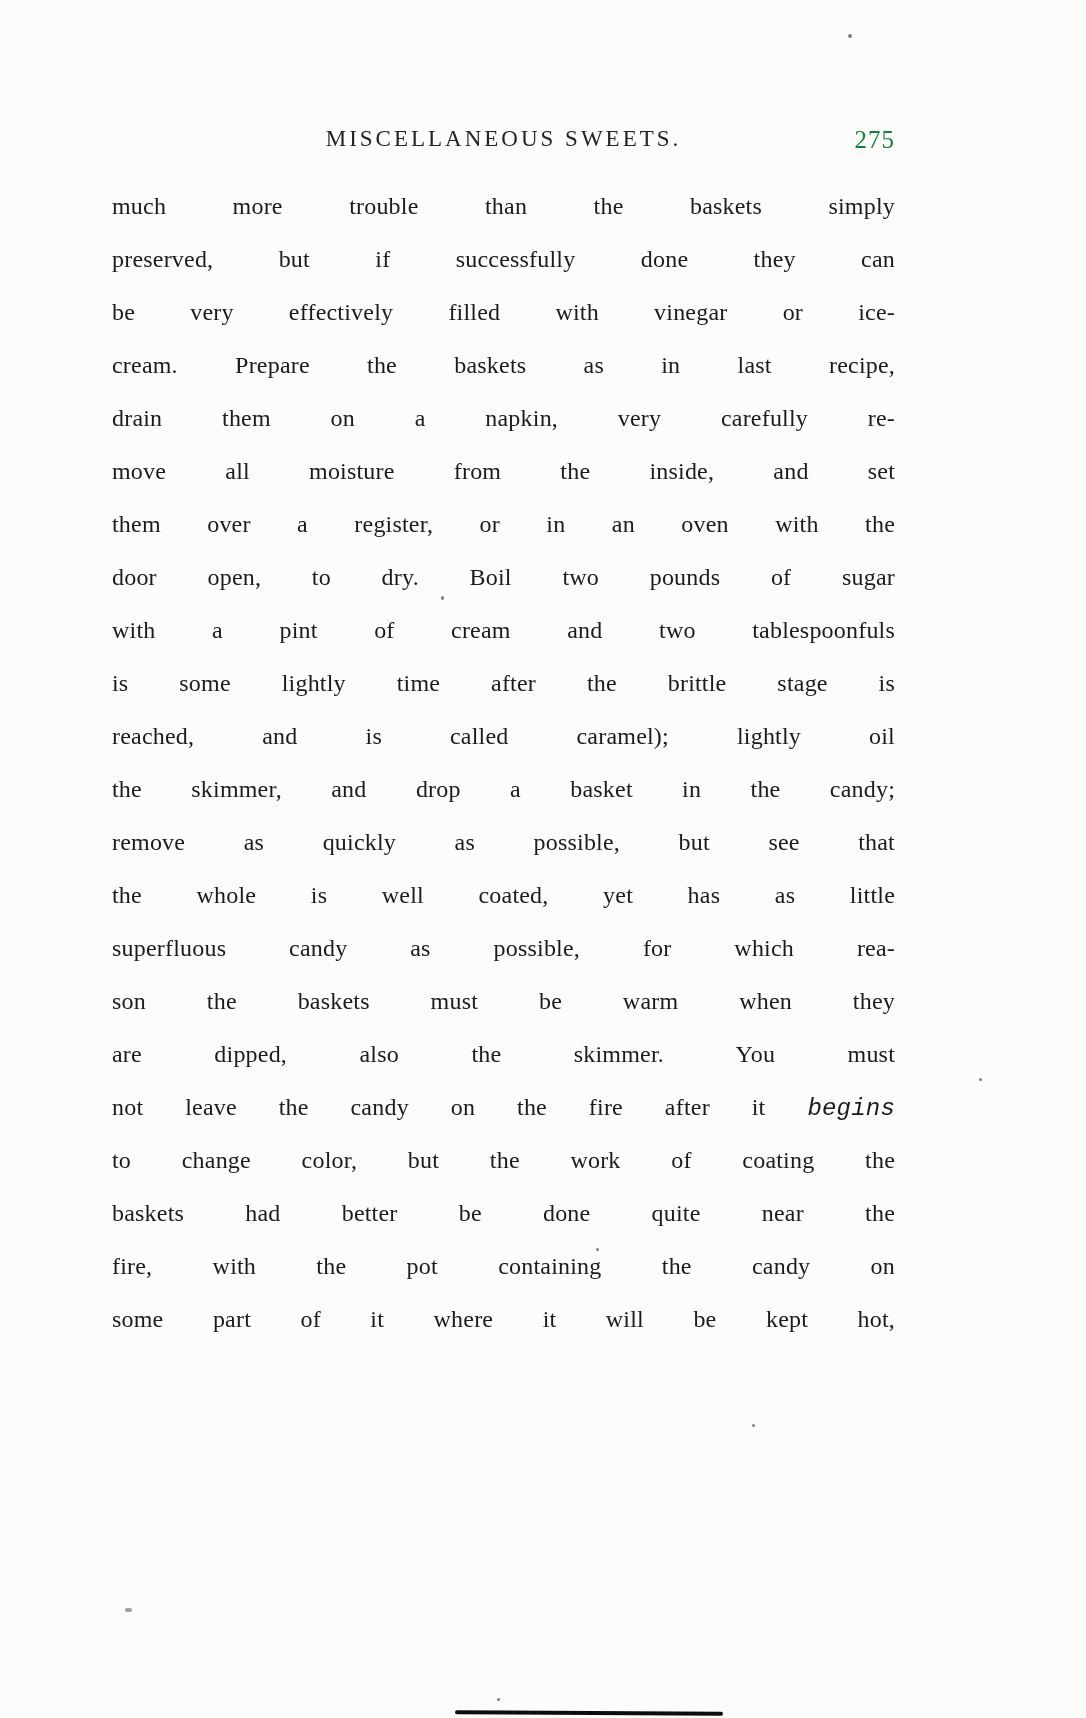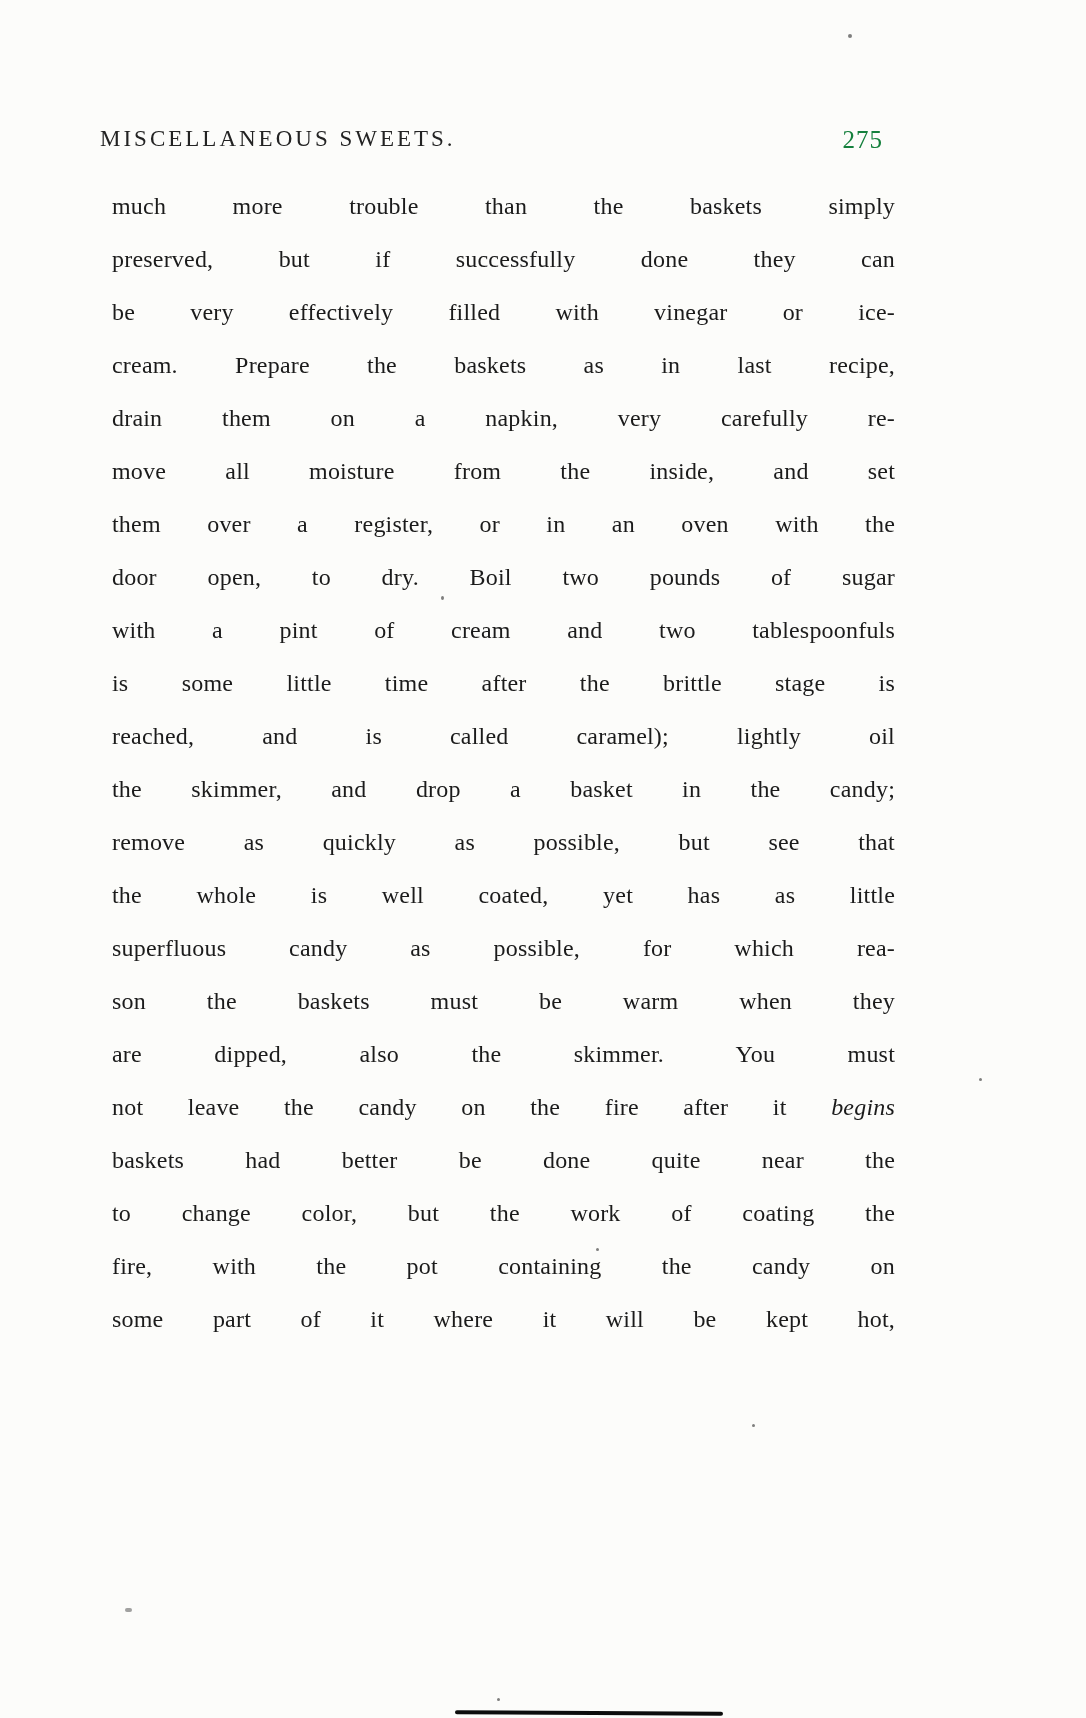--- a/index.html
+++ b/index.html
@@ -13,23 +13,24 @@
     height: 1718px;
     margin: 0 auto;
     background: #fcfcfa;
     font-family: "Liberation Serif", serif;
     color: #1e1e1e;
     overflow: hidden;
   }
   .running-head {
     position: absolute;
     top: 126px;
-    left: 100px;
+    left: 112px;
     width: 783px;
     height: 34px;
+    text-align: center;
   }
   .head-title {
     display: inline-block;
     font-size: 23px;
     letter-spacing: 3px;
     color: #232323;
     white-space: nowrap;
   }
   .page-num {
     position: absolute;
@@ -50,20 +51,21 @@
   }
   .line {
     line-height: 53px;
     height: 53px;
     text-align: justify;
     text-align-last: justify;
     white-space: normal;
   }
   .em {
     font-style: italic;
+    font-family: Liberation Mono, monospace;
   }
   .speck {
     position: absolute;
     background: #3a3a3a;
     border-radius: 50%;
     opacity: 0.65;
   }
   .edge-line {
     position: absolute;
     left: 455px;
@@ -98,31 +100,31 @@
   <div class="text-block">
     <div class="line"><span>much more trouble than the baskets simply</span></div>
     <div class="line"><span>preserved, but if successfully done they can</span></div>
     <div class="line"><span>be very effectively filled with vinegar or ice-</span></div>
     <div class="line"><span>cream.  Prepare the baskets as in last recipe,</span></div>
     <div class="line"><span>drain them on a napkin, very carefully re-</span></div>
     <div class="line"><span>move all moisture from the inside, and set</span></div>
     <div class="line"><span>them over a register, or in an oven with the</span></div>
     <div class="line"><span>door open, to dry.  Boil two pounds of sugar</span></div>
     <div class="line"><span>with a pint of cream and two tablespoonfuls</span></div>
-    <div class="line"><span>is some little time after the brittle stage is</span></div>
+    <div class="line"><span>is some lightly time after the brittle stage is</span></div>
     <div class="line"><span>reached, and is called caramel); lightly oil</span></div>
     <div class="line"><span>the skimmer, and drop a basket in the candy;</span></div>
     <div class="line"><span>remove as quickly as possible, but see that</span></div>
     <div class="line"><span>the whole is well coated, yet has as little</span></div>
     <div class="line"><span>superfluous candy as possible, for which rea-</span></div>
     <div class="line"><span>son the baskets must be warm when they</span></div>
     <div class="line"><span>are dipped, also the skimmer.  You must</span></div>
     <div class="line"><span>not leave the candy on the fire after it </span><span class="em">begins</span></div>
+    <div class="line"><span>to change color, but the work of coating the</span></div>
     <div class="line"><span>baskets had better be done quite near the</span></div>
-    <div class="line"><span>to change color, but the work of coating the</span></div>
     <div class="line"><span>fire, with the pot containing the candy on</span></div>
     <div class="line"><span>some part of it where it will be kept hot,</span></div>
   </div>
 
   <div class="speck" style="left:848px; top:34px; width:4px; height:4px;"></div>
   <div class="speck" style="left:979px; top:1078px; width:3px; height:3px;"></div>
   <div class="speck" style="left:441px; top:596px; width:3px; height:4px;"></div>
   <div class="speck" style="left:596px; top:1248px; width:3px; height:3px;"></div>
   <div class="speck" style="left:497px; top:1698px; width:3px; height:3px;"></div>
   <div class="speck" style="left:752px; top:1424px; width:3px; height:3px;"></div>

